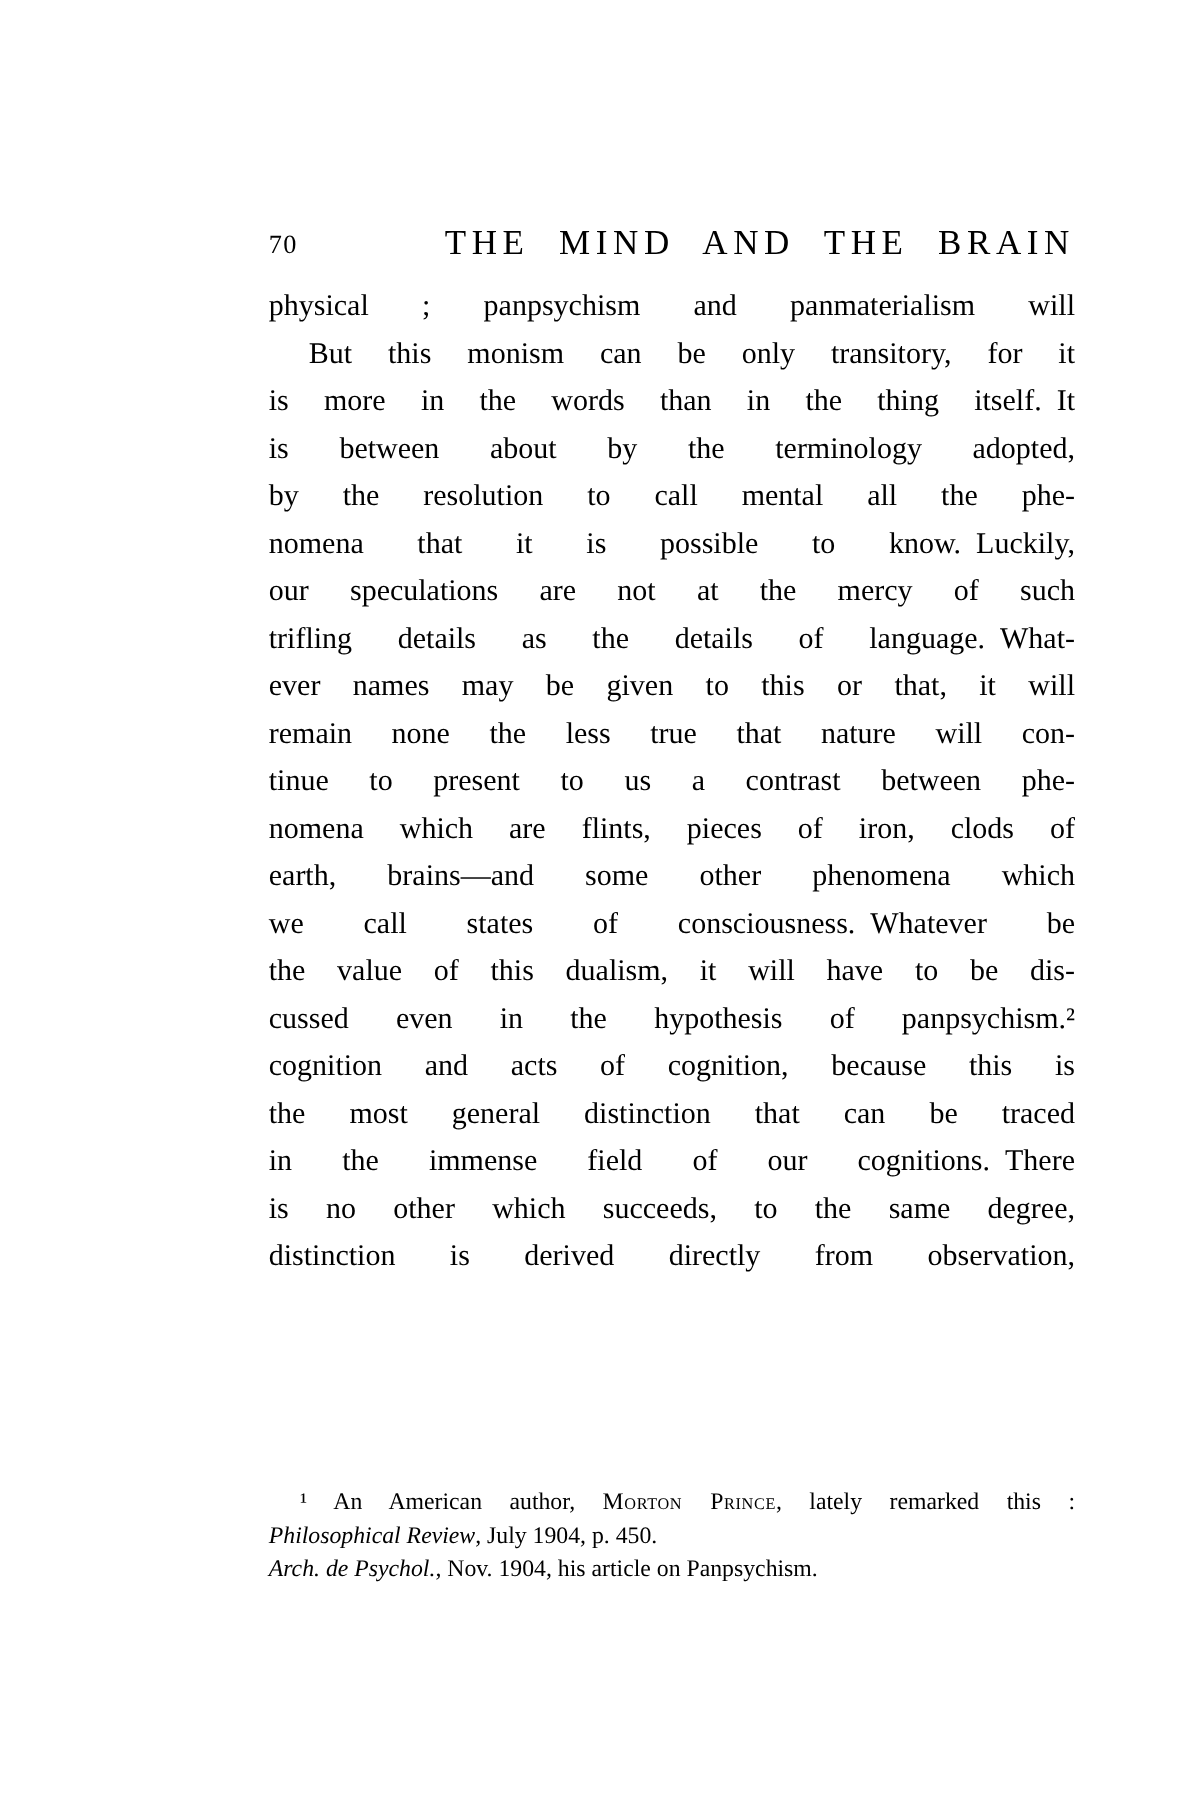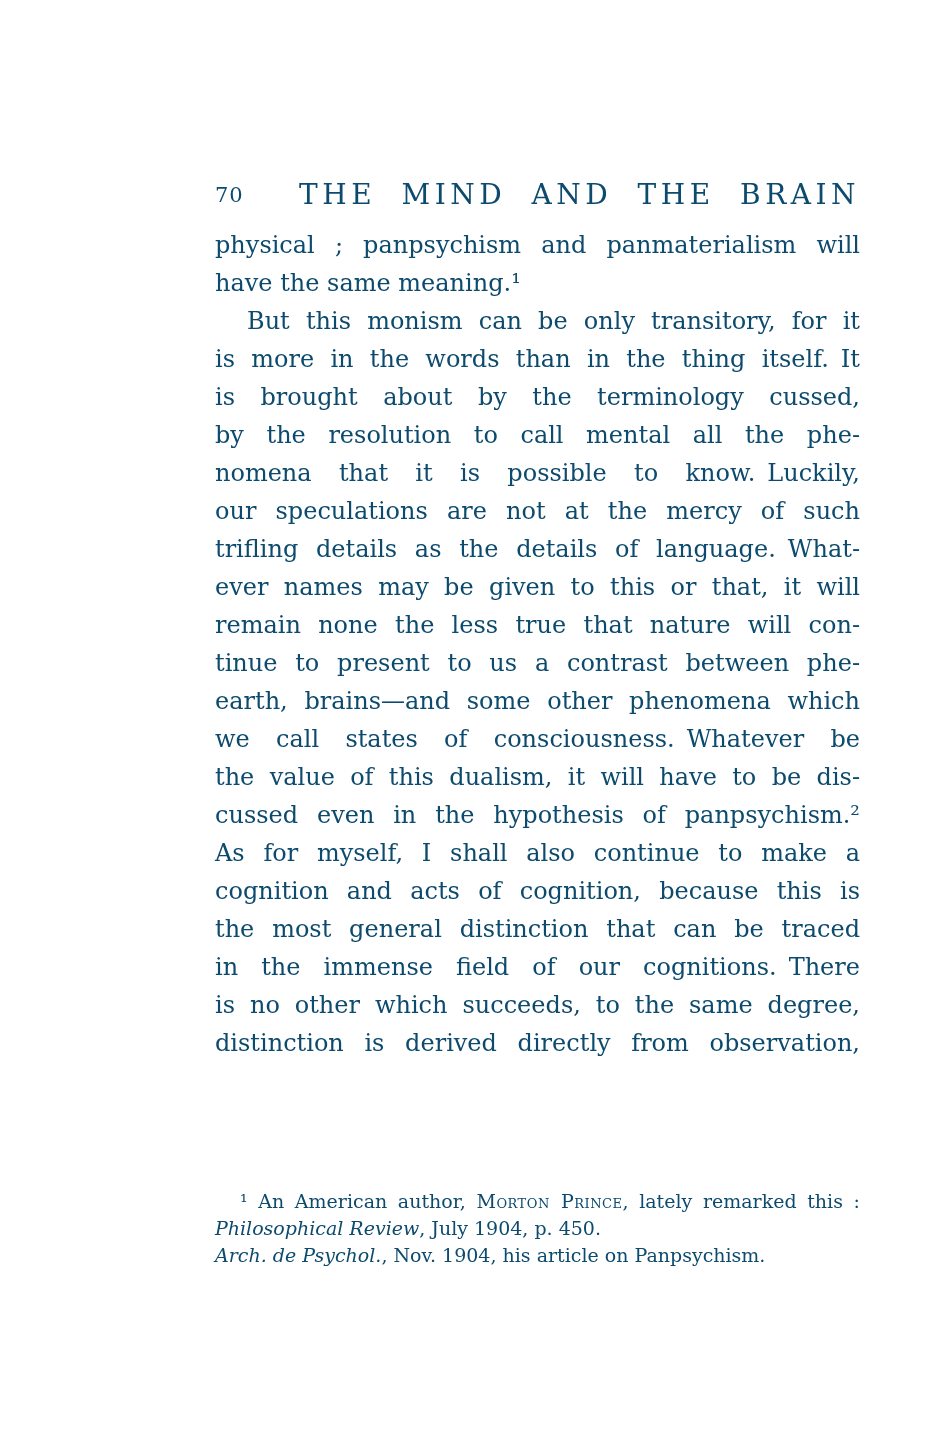--- a/index.html
+++ b/index.html
@@ -67,43 +67,42 @@
     text-align-last: justify;
   }
   .fline.left { text-align-last: left; }
   .fline.indent { text-indent: 25px; }
   .sc { font-variant: small-caps; letter-spacing: 0.5px; }
   .it { font-style: italic; }
 </style>
 </head>
 <body>
 
-<div class="page" style="color: #0c4a6e; background: rgb(255, 255, 255);">
+<div class="page" style="color: #000000; background: rgb(255, 255, 255); font-family: Liberation Serif, serif;">
   <div class="header">
     <div class="pagenum">70</div>
     <div class="running-title">THE MIND AND THE BRAIN</div>
   </div>
   <div class="body-block">
       <div class="bline">physical ; panpsychism and panmaterialism will</div>
-      <div class="bline left">have the same meaning.¹</div>
       <div class="bline indent">But this monism can be only transitory, for it</div>
       <div class="bline">is more in the words than in the thing itself. It</div>
-      <div class="bline">is brought about by the terminology cussed,</div>
+      <div class="bline">is between about by the terminology adopted,</div>
       <div class="bline">by the resolution to call mental all the phe-</div>
       <div class="bline">nomena that it is possible to know. Luckily,</div>
       <div class="bline">our speculations are not at the mercy of such</div>
       <div class="bline">trifling details as the details of language. What-</div>
       <div class="bline">ever names may be given to this or that, it will</div>
       <div class="bline">remain none the less true that nature will con-</div>
       <div class="bline">tinue to present to us a contrast between phe-</div>
+      <div class="bline">nomena which are flints, pieces of iron, clods of</div>
       <div class="bline">earth, brains—and some other phenomena which</div>
       <div class="bline">we call states of consciousness. Whatever be</div>
       <div class="bline">the value of this dualism, it will have to be dis-</div>
       <div class="bline">cussed even in the hypothesis of panpsychism.²</div>
-      <div class="bline">As for myself, I shall also continue to make a</div>
       <div class="bline">cognition and acts of cognition, because this is</div>
       <div class="bline">the most general distinction that can be traced</div>
       <div class="bline">in the immense field of our cognitions. There</div>
       <div class="bline">is no other which succeeds, to the same degree,</div>
       <div class="bline">distinction is derived directly from observation,</div>
     </div>
   <div class="footnotes">
       <div class="fline indent"><span>¹ An American author, </span><span class="sc">Morton Prince</span><span>, lately remarked this :</span></div>
       <div class="fline left"><span class="it">Philosophical Review</span><span>, July 1904, p. 450.</span></div>
       <div class="fline left"><span class="it">Arch. de Psychol.</span><span>, Nov. 1904, his article on Panpsychism.</span></div>

